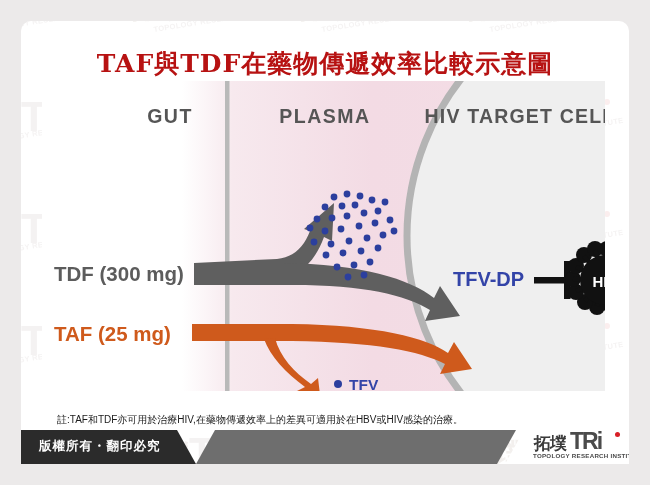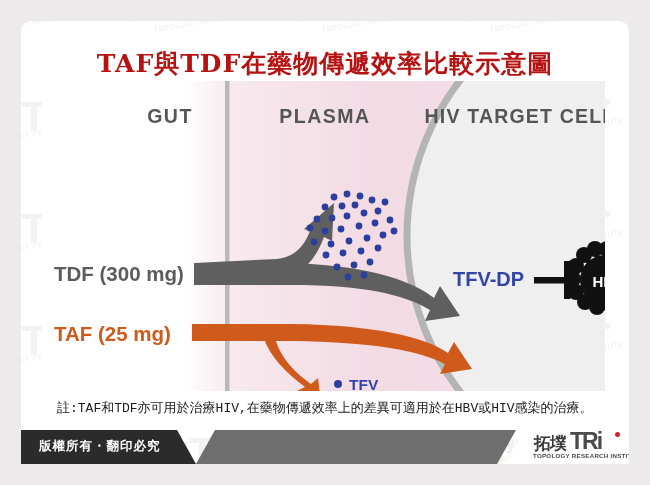--- a/index.html
+++ b/index.html
@@ -88,24 +88,24 @@
     left: 21px; top: 60px;
     width: 563px; height: 310px;
     background: #84cc16;
     overflow: hidden;
   }
   #diagram svg { display: block; }
 
   
   #footnote {
     position: absolute;
-    left: 36px; top: 378px;
+    left: 36px; top: 392px;
     width: 570px;
-    font-family: Liberation Mono, monospace;
-    font-size: 13px;
+    font-family: Liberation Sans, sans-serif;
+    font-size: 10px;
     color: #1a1a1a;
     white-space: nowrap;
     letter-spacing: 0px;
   }
 
   
   #bottombar {
     position: absolute;
     left: 21px; top: 430px;
     width: 608px; height: 24px;

